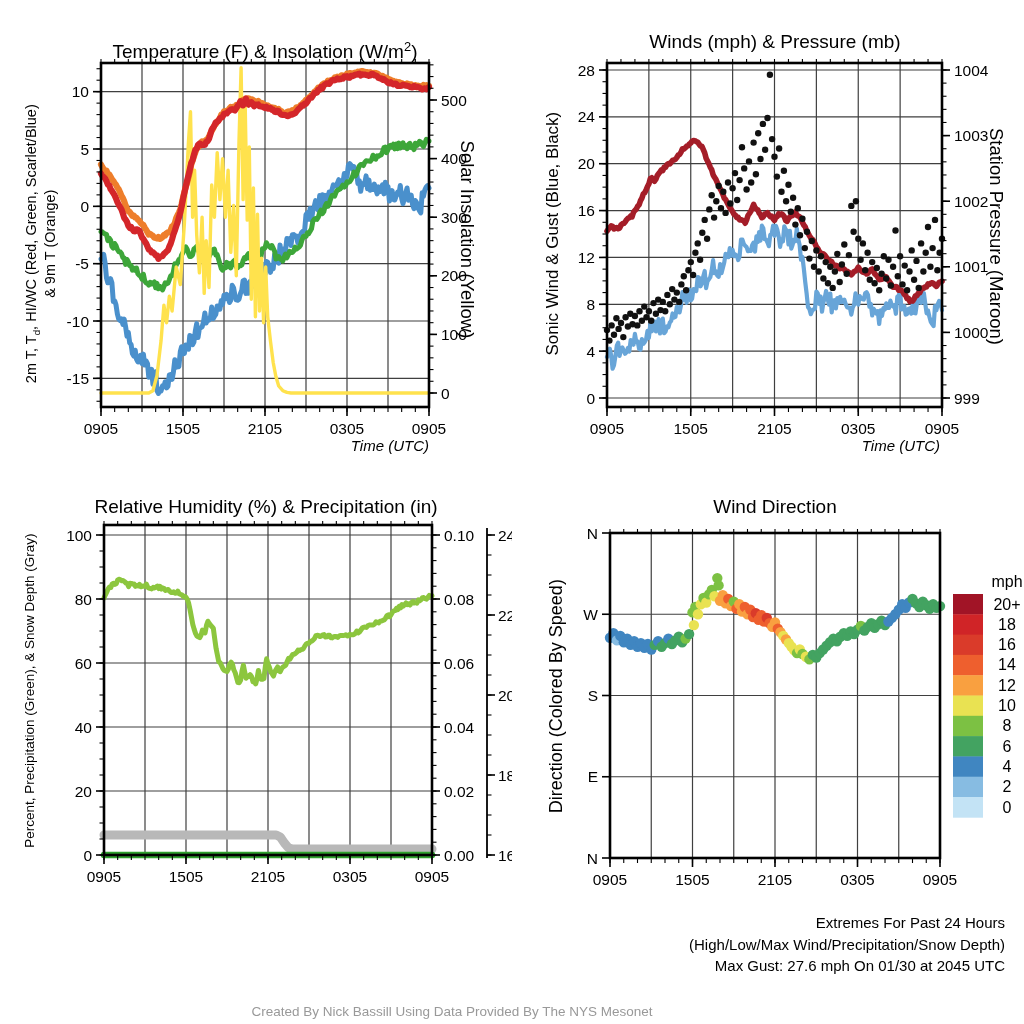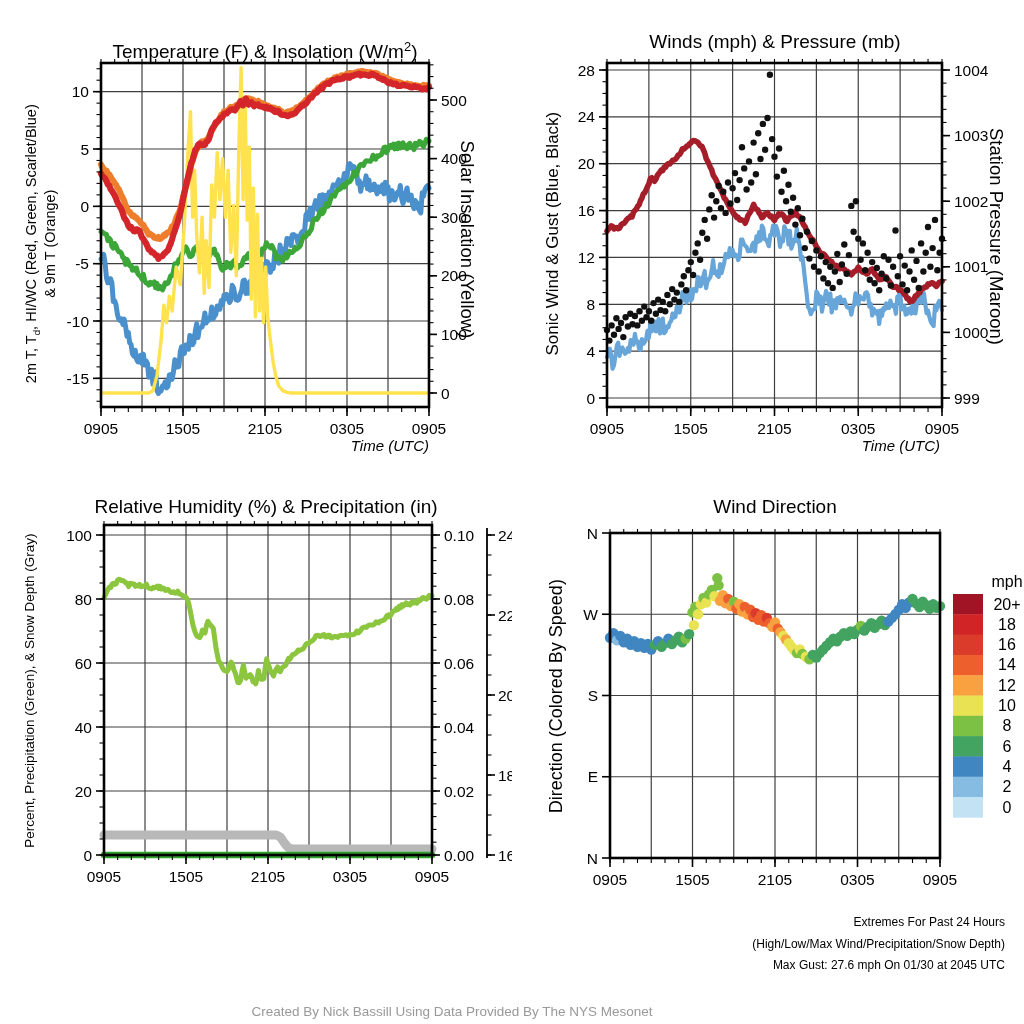--- a/index.html
+++ b/index.html
@@ -10,21 +10,21 @@
   #svg-bl{left:0;top:470px;} #svg-br{left:512px;top:470px;}
   svg text{font-family:"Liberation Sans",sans-serif;}
   .ptitle{position:absolute;font-size:19px;text-align:center;white-space:nowrap;margin-top:14px;}
   .ptitle sup{font-size:68%;}
   .rot{position:absolute;white-space:nowrap;text-align:center;line-height:1.13;}
   .rotl{transform:rotate(-90deg);}
   .rotr{transform:rotate(90deg);}
   sub{font-size:68%;}
   .timelab{position:absolute;font-size:15px;text-align:right;font-style:italic;}
   .foot-left{position:absolute;left:20px;top:908px;font-size:15px;line-height:21.5px;}
-  .foot-right{position:absolute;right:19px;top:912px;font-size:12px;line-height:21.5px;text-align:right;}
+  .foot-right{position:absolute;right:19px;top:912px;font-size:15px;line-height:21.5px;text-align:right;}
   .extreme-vals{font-weight:bold;}
   .credit{position:absolute;left:0;top:1004px;width:904px;text-align:center;font-size:13.5px;color:#999;}
   .grid{stroke:#3f3f3f;stroke-width:1.2;}
   .border{fill:none;stroke:#000;stroke-width:2.6;}
   .spine{stroke:#000;stroke-width:1.8;}
   .tick{stroke:#000;stroke-width:1.6;}
   .mtick{stroke:#000;stroke-width:1.1;}
   .tlab{font-size:15.5px;fill:#000;}
   .leglab{font-size:16px;fill:#000;}
 </style>

